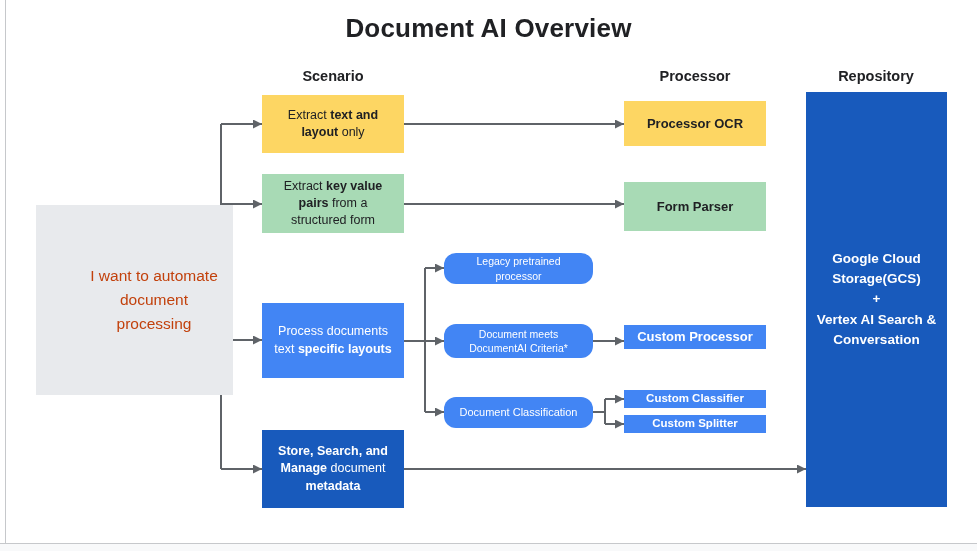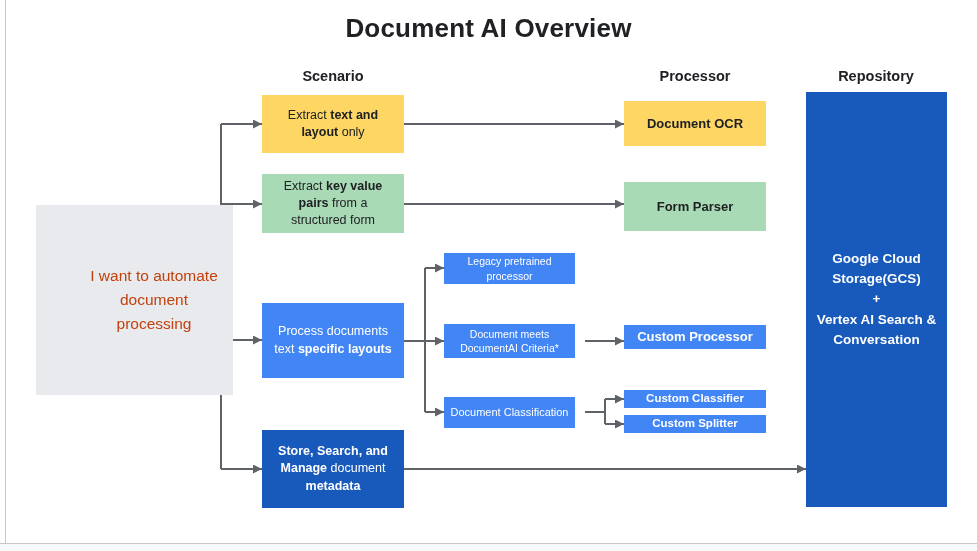--- a/index.html
+++ b/index.html
@@ -28,21 +28,21 @@
   }
   .yellow{background:#FDD663;color:#202124;}
   .green{background:#A8DAB5;color:#202124;}
   .blue{background:#4285F4;color:#ffffff;}
   .darkblue{background:#185ABC;color:#ffffff;}
   .scenario-text{font-size:12.5px;}
   .sc-extract-text{left:262px;top:95px;width:142px;height:58px;}
   .sc-extract-pairs{left:262px;top:174px;width:142px;height:59px;}
   .sc-layouts{left:262px;top:303px;width:142px;height:75px;}
   .sc-store{left:262px;top:430px;width:142px;height:78px;}
-  .branch{left:444px;width:131px;font-size:10.5px;color:#fff;}
+  .branch{left:444px;width:149px;font-size:10.5px;color:#fff;border-radius:12px;}
   .br-legacy{top:253px;height:31px;}
   .br-criteria{top:324px;height:34px;}
   .br-class{top:397px;height:31px;font-size:11px;}
   .proc{left:624px;width:142px;font-weight:bold;font-size:13px;}
   .pr-ocr{top:101px;height:45px;}
   .pr-parser{top:182px;height:49px;}
   .pr-custom{top:325px;height:24px;}
   .pr-classifier{top:390px;height:18px;font-size:11.5px;}
   .pr-splitter{top:415px;height:18px;font-size:11.5px;}
   .repository{
@@ -134,21 +134,21 @@
       <div>processor</div>
     </div>
 
   <div class="box blue branch br-criteria">
       <div>Document meets</div>
       <div>DocumentAI Criteria*</div>
     </div>
 
   <div class="box blue branch br-class">Document Classification</div>
 
-  <div class="box yellow proc pr-ocr">Document OCR</div>
+  <div class="box yellow proc pr-ocr">Processor OCR</div>
 
   <div class="box green proc pr-parser">Form Parser</div>
 
   <div class="box blue proc pr-custom">Custom Processor</div>
 
   <div class="box blue proc pr-classifier">Custom Classifier</div>
 
   <div class="box blue proc pr-splitter">Custom Splitter</div>
 
   <div class="box darkblue repository">

